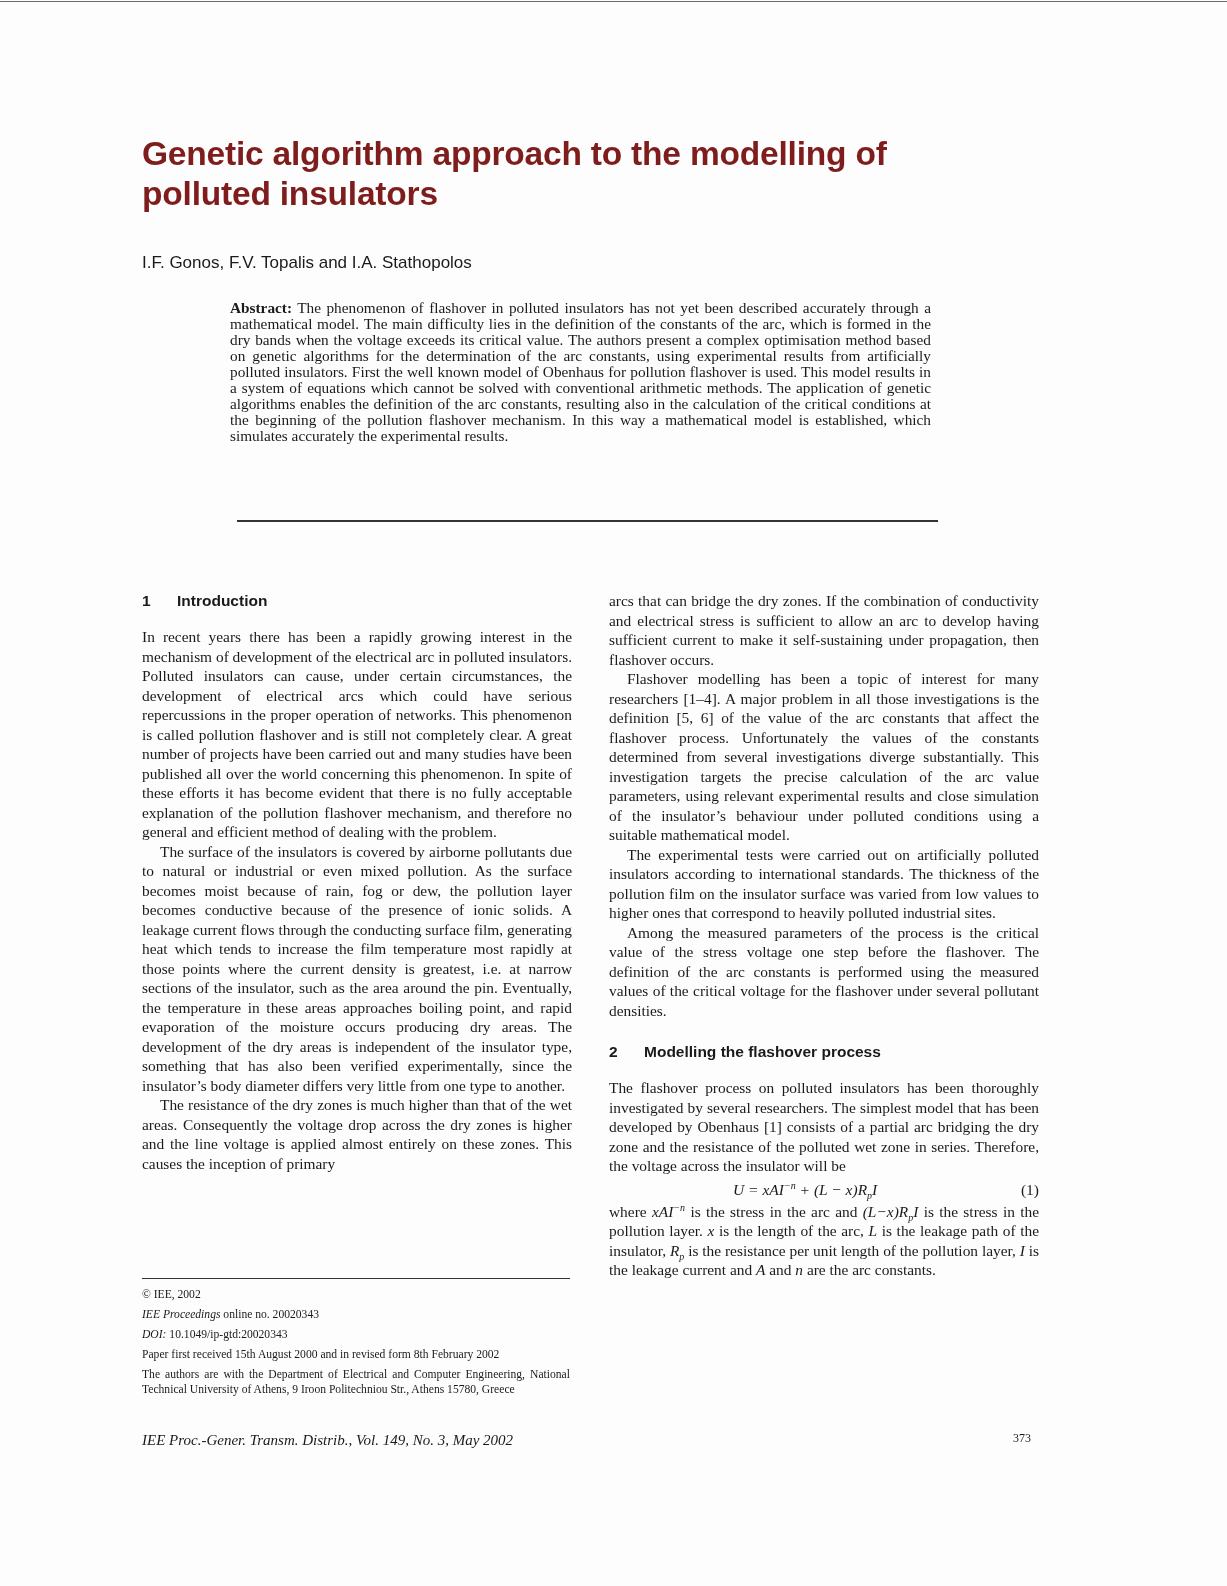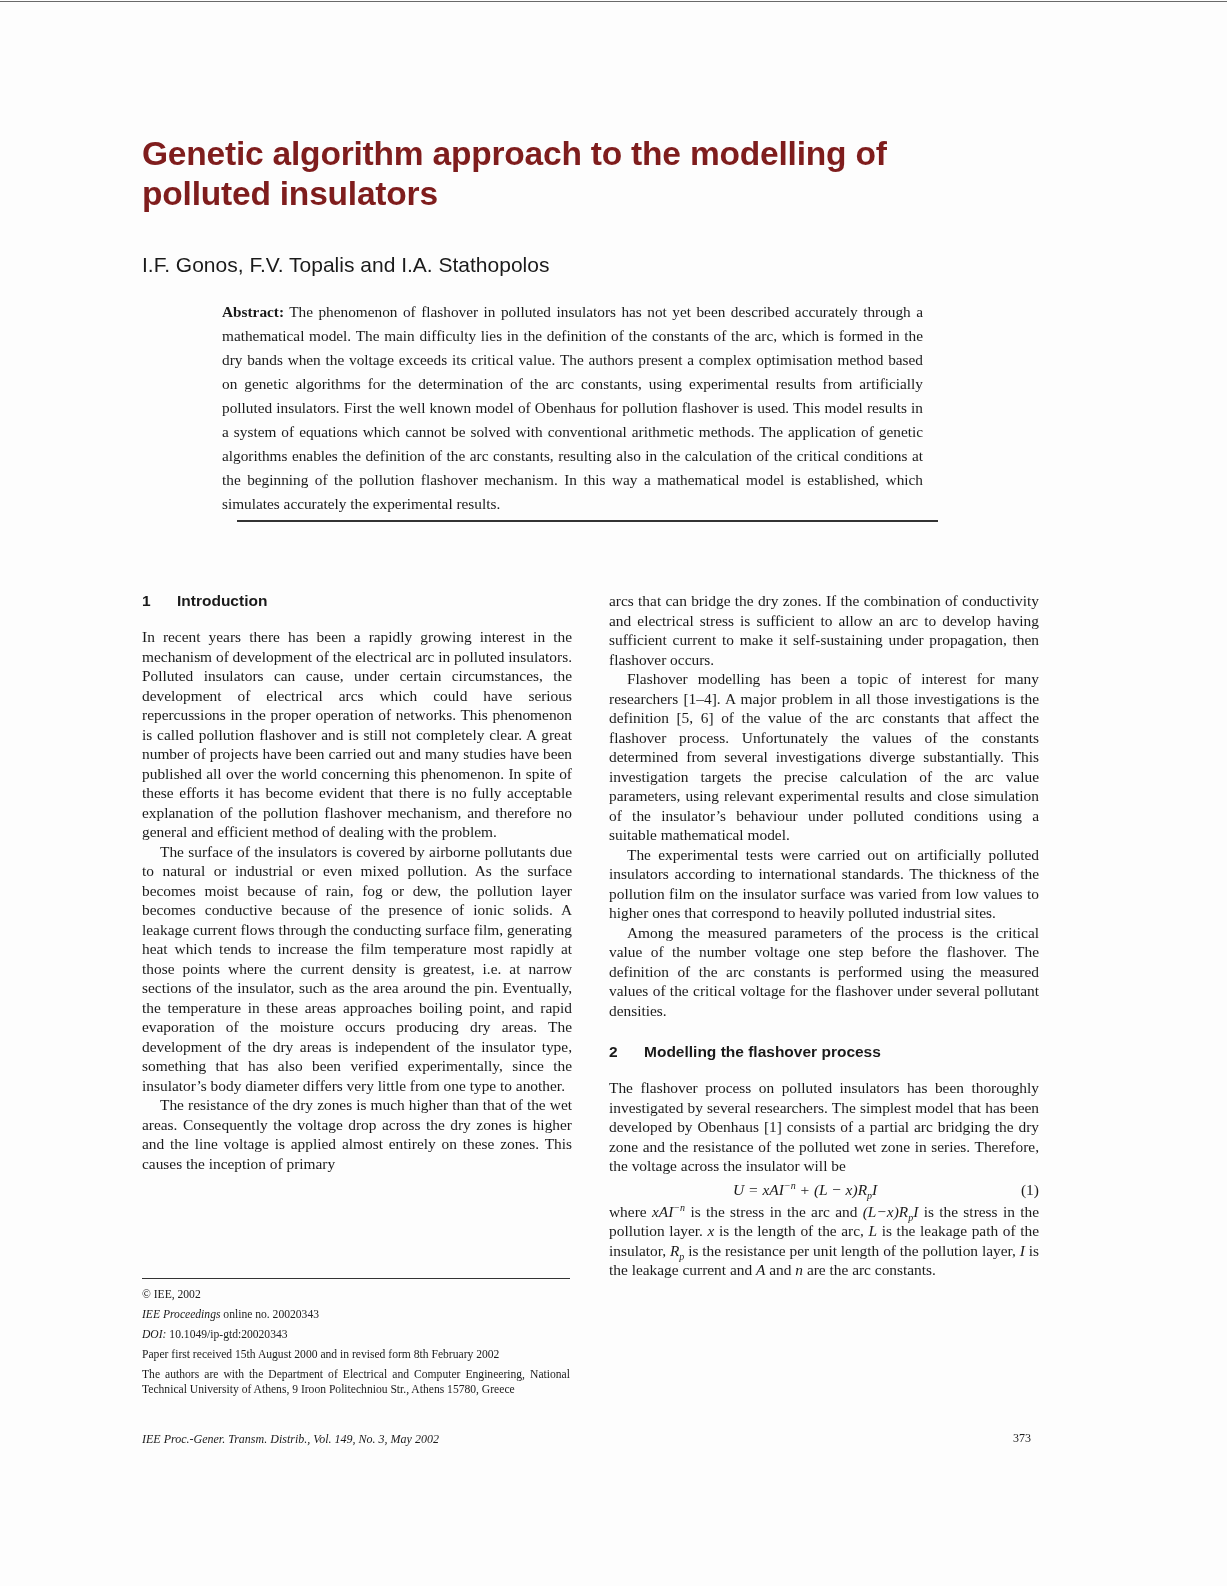--- a/index.html
+++ b/index.html
@@ -4,24 +4,24 @@
   <style>
     * { margin: 0; padding: 0; box-sizing: border-box; }
     html, body { width: 1227px; height: 1586px; background: #fdfdfd; overflow: hidden; }
     body { position: relative; font-family: "Liberation Serif", serif; color: #1a1a1a; }
     .top-rule { position: absolute; left: 0; top: 1px; width: 1227px; height: 1px; background: #6a6a6a; }
 
     .title { position: absolute; left: 142px; top: 134px; width: 820px;
       font-family: "Liberation Sans", sans-serif; font-weight: bold; font-size: 33.5px;
       line-height: 40px; color: #7f1d1d; letter-spacing: -0.2px; }
     .authors { position: absolute; left: 142px; top: 253px;
-      font-family: "Liberation Sans", sans-serif; font-size: 21px; color: #1a1a1a; }
+      font-family: "Liberation Sans", sans-serif; font-size: 17px; color: #1a1a1a; }
 
-    .abstract { position: absolute; left: 222px; top: 300px; width: 701px;
-      font-size: 15.3px; line-height: 24px; text-align: justify; color: #1a1a1a; }
+    .abstract { position: absolute; left: 230px; top: 300px; width: 701px;
+      font-size: 15.3px; line-height: 16px; text-align: justify; color: #1a1a1a; }
     .abstract b { font-weight: bold; }
     .abs-rule { position: absolute; left: 237px; top: 520px; width: 701px; height: 1.5px; background: #333; }
 
     .col { position: absolute; width: 430px; font-size: 15.4px; line-height: 19.5px;
       text-align: justify; color: #1a1a1a; }
     .col-left { left: 142px; top: 591px; }
     .col-right { left: 609px; top: 591px; }
 
     .sec-head { font-family: "Liberation Sans", sans-serif; font-weight: bold; font-size: 15.5px;
       line-height: 20px; display: flex; }
@@ -36,21 +36,21 @@
     .equation .eq-num { font-style: normal; }
     i { font-style: italic; }
     sup, sub { font-size: 10px; line-height: 0; }
 
     .foot-rule { position: absolute; left: 142px; top: 1278px; width: 428px; height: 1px; background: #333; }
     .footnotes { position: absolute; left: 142px; top: 1287px; width: 428px; font-size: 11.6px; line-height: 15px;
       color: #1a1a1a; text-align: justify; }
     .footnotes .fn { margin-bottom: 5px; }
     .footnotes .fn.tight { margin-bottom: 0; }
 
-    .running-foot { position: absolute; left: 142px; top: 1432px; font-size: 12px; font-style: italic; color: #1a1a1a; }
+    .running-foot { position: absolute; left: 142px; top: 1432px; font-size: 15px; font-style: italic; color: #1a1a1a; }
     .page-num { position: absolute; left: 1013px; top: 1431px; font-size: 12px; color: #1a1a1a; }
   </style>
 </head>
 <body>
 
 <div class="top-rule"></div>
 
 <h1 class="title">Genetic algorithm approach to the modelling of polluted insulators</h1>
 <div class="authors">I.F. Gonos, F.V. Topalis and I.A. Stathopolos</div>
 
@@ -67,21 +67,21 @@
   <div class="gap-after-head"></div>
   <p class="p">In recent years there has been a rapidly growing interest in the mechanism of development of the electrical arc in polluted insulators. Polluted insulators can cause, under certain circumstances, the development of electrical arcs which could have serious repercussions in the proper operation of networks. This phenomenon is called pollution flashover and is still not completely clear. A great number of projects have been carried out and many studies have been published all over the world concerning this phenom­enon. In spite of these efforts it has become evident that there is no fully acceptable explanation of the pollution flashover mechanism, and therefore no general and efficient method of dealing with the problem.</p>
   <p class="p indent">The surface of the insulators is covered by airborne pollutants due to natural or industrial or even mixed pollution. As the surface becomes moist because of rain, fog or dew, the pollution layer becomes conductive because of the presence of ionic solids. A leakage current flows through the conducting surface film, generating heat which tends to increase the film temperature most rapidly at those points where the current density is greatest, i.e. at narrow sections of the insulator, such as the area around the pin. Eventually, the temperature in these areas approaches boiling point, and rapid evaporation of the moisture occurs producing dry areas. The development of the dry areas is independent of the insulator type, something that has also been verified experimentally, since the insulator’s body diameter differs very little from one type to another.</p>
   <p class="p indent" style="height:78px;overflow:hidden;">The resistance of the dry zones is much higher than that of the wet areas. Consequently the voltage drop across the dry zones is higher and the line voltage is applied almost entirely on these zones. This causes the inception of primary</p>
 </div>
 
 <div class="col col-right">
   <p class="p">arcs that can bridge the dry zones. If the combination of conductivity and electrical stress is sufficient to allow an arc to develop having sufficient current to make it self-sustaining under propagation, then flashover occurs.</p>
   <p class="p indent">Flashover modelling has been a topic of interest for many researchers [1–4]. A major problem in all those investiga­tions is the definition [5, 6] of the value of the arc constants that affect the flashover process. Unfortunately the values of the constants determined from several investigations diverge substantially. This investigation targets the precise calculation of the arc value parameters, using relevant experimental results and close simulation of the insulator’s behaviour under polluted conditions using a suitable mathematical model.</p>
   <p class="p indent">The experimental tests were carried out on artificially polluted insulators according to international standards. The thickness of the pollution film on the insulator surface was varied from low values to higher ones that correspond to heavily polluted industrial sites.</p>
-  <p class="p indent">Among the measured parameters of the process is the critical value of the number voltage one step before the flashover. The definition of the arc constants is performed using the measured values of the critical voltage for the flashover under several pollutant densities.</p>
+  <p class="p indent">Among the measured parameters of the process is the critical value of the stress voltage one step before the flashover. The definition of the arc constants is performed using the measured values of the critical voltage for the flashover under several pollutant densities.</p>
   <div style="height:22px"></div>
   <div class="sec-head">
     <span class="sec-num">2</span>
     <span>Modelling the flashover process</span>
   </div>
   <div class="gap-after-head"></div>
   <p class="p">The flashover process on polluted insulators has been thoroughly investigated by several researchers. The simplest model that has been developed by Obenhaus [1] consists of a partial arc bridging the dry zone and the resistance of the polluted wet zone in series. Therefore, the voltage across the insulator will be</p>
   <div class="equation">
     <span class="eq-body"><span>U = xAI</span><sup>−n</sup><span> + (L − x)R</span><sub>p</sub><span>I</span></span>
     <span class="eq-num">(1)</span>

